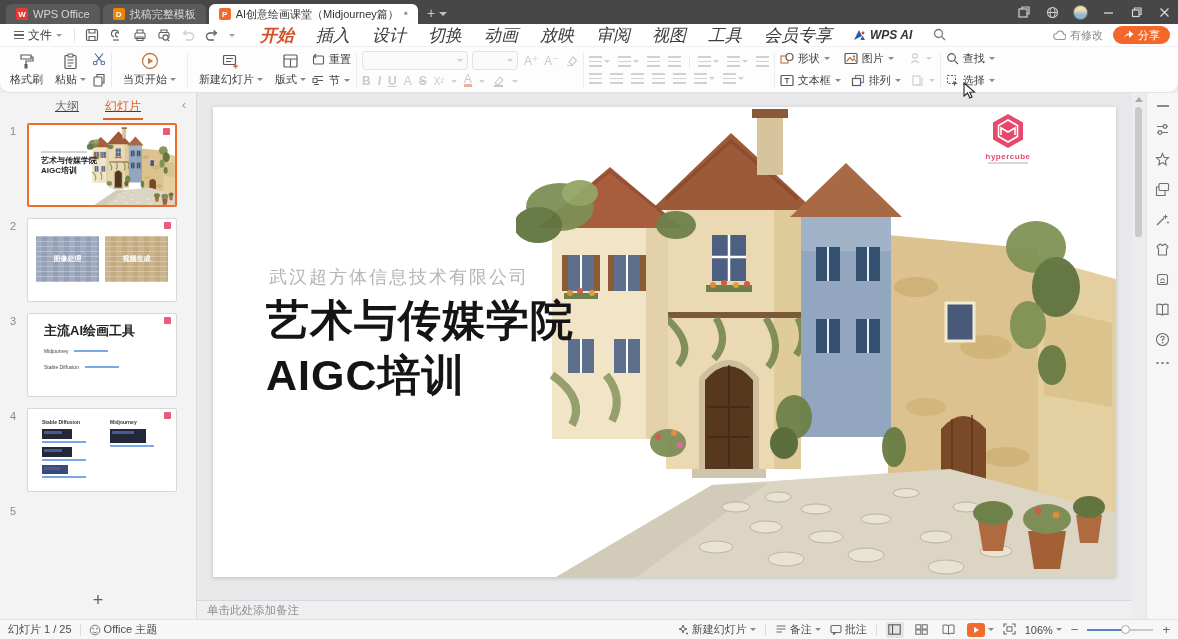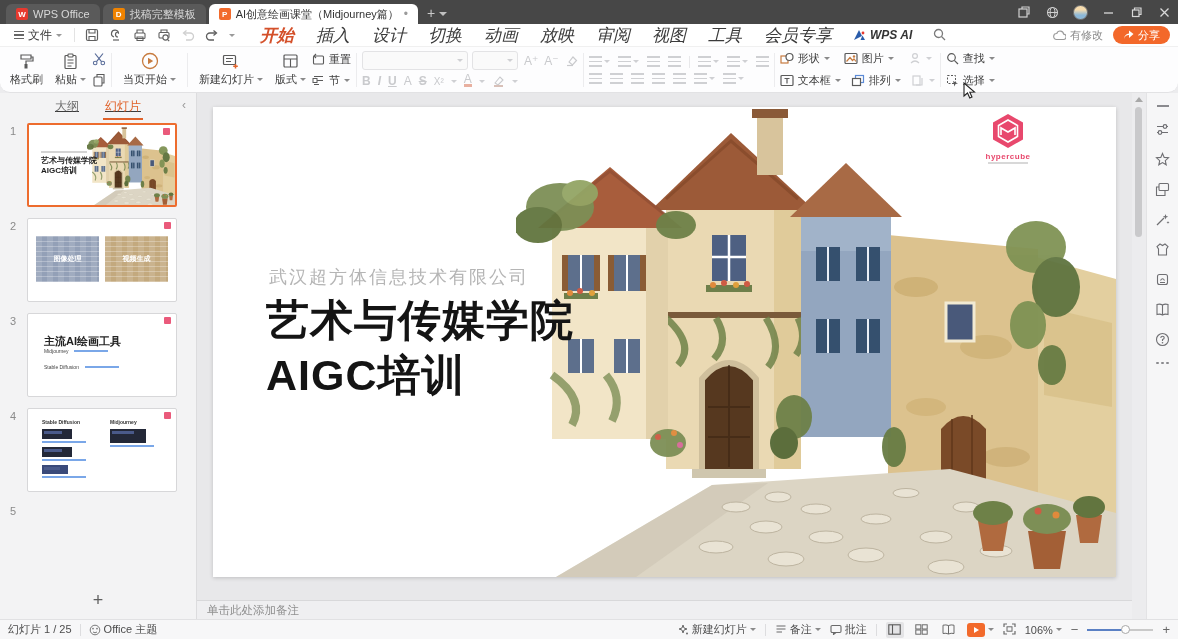--- a/index.html
+++ b/index.html
@@ -68,21 +68,21 @@
   .mini-logo { position:absolute; top:3px; right:5px; width:7px; height:7px; background:#e8486d; border-radius:1px; opacity:.9; }
   .add-slide { position:absolute; bottom:8px; left:0; right:0; text-align:center; font-size:18px; color:#5f5f5f; }
 
   
   .t1-line { position:absolute; left:12px; top:26px; width:46px; height:2px; background:#d4d4d4; }
   .t1-title { position:absolute; left:12px; top:31px; font-size:8px; font-weight:bold; color:#1c1c1c; line-height:10px; white-space:nowrap; }
   .t1-art { position:absolute; right:0; top:2px; }
   .cloud { position:absolute; top:17px; height:46px; display:flex; align-items:center; justify-content:center; color:#fff; font-size:7px; font-weight:bold; background-image:repeating-linear-gradient(rgba(255,255,255,.28) 0 1px,transparent 1px 5px),repeating-linear-gradient(90deg,rgba(255,255,255,.12) 0 6px,transparent 6px 11px); }
   .cloud.left { left:8px; width:63px; background-color:#93a0b7; }
   .cloud.right { left:77px; width:63px; background-color:#c3a97e; }
-  .t3-title { position:absolute; left:16px; top:20px; font-size:11px; font-weight:bold; color:#222; }
+  .t3-title { position:absolute; left:16px; top:8px; font-size:13px; font-weight:bold; color:#222; }
   .t3-row { position:absolute; left:16px; display:flex; align-items:center; gap:6px; font-size:5px; color:#444; }
   .t3-link { width:34px; height:2.5px; background:#7aa7e8; }
   .t4-col { position:absolute; top:10px; font-size:5px; color:#333; font-weight:bold; }
   .t4-shot { background:#232838; margin-top:4px; position:relative; }
   .t4-shot::after { content:""; position:absolute; left:2px; top:2px; width:60%; height:3px; background:#4a5a8a; }
   .t4-link { width:44px; height:2px; background:#7aa7e8; margin-top:2px; }
   .t5-title { position:absolute; left:0; right:0; top:4px; text-align:center; font-size:7.5px; font-weight:bold; color:#111; }
   .t5-shot { position:absolute; left:25px; top:15px; width:100px; height:64px; background:#2c2c2e; }
   .t5-side { position:absolute; left:0; top:0; width:12px; height:64px; background:#1e1e20; }
   .t5-tile { position:absolute; }

